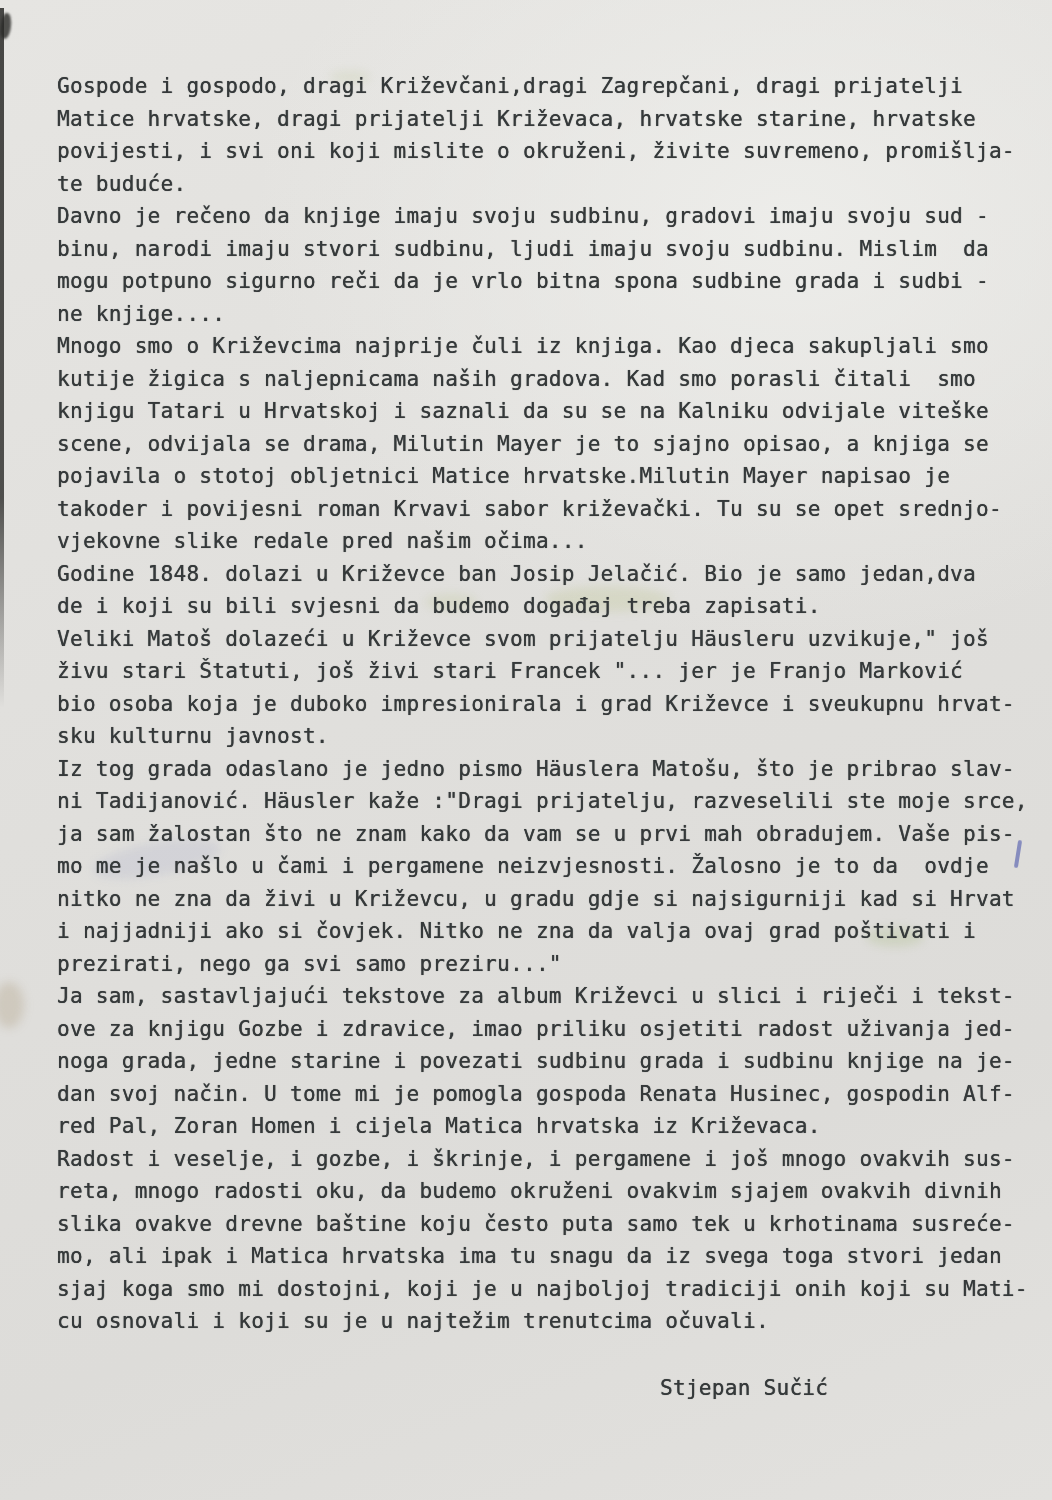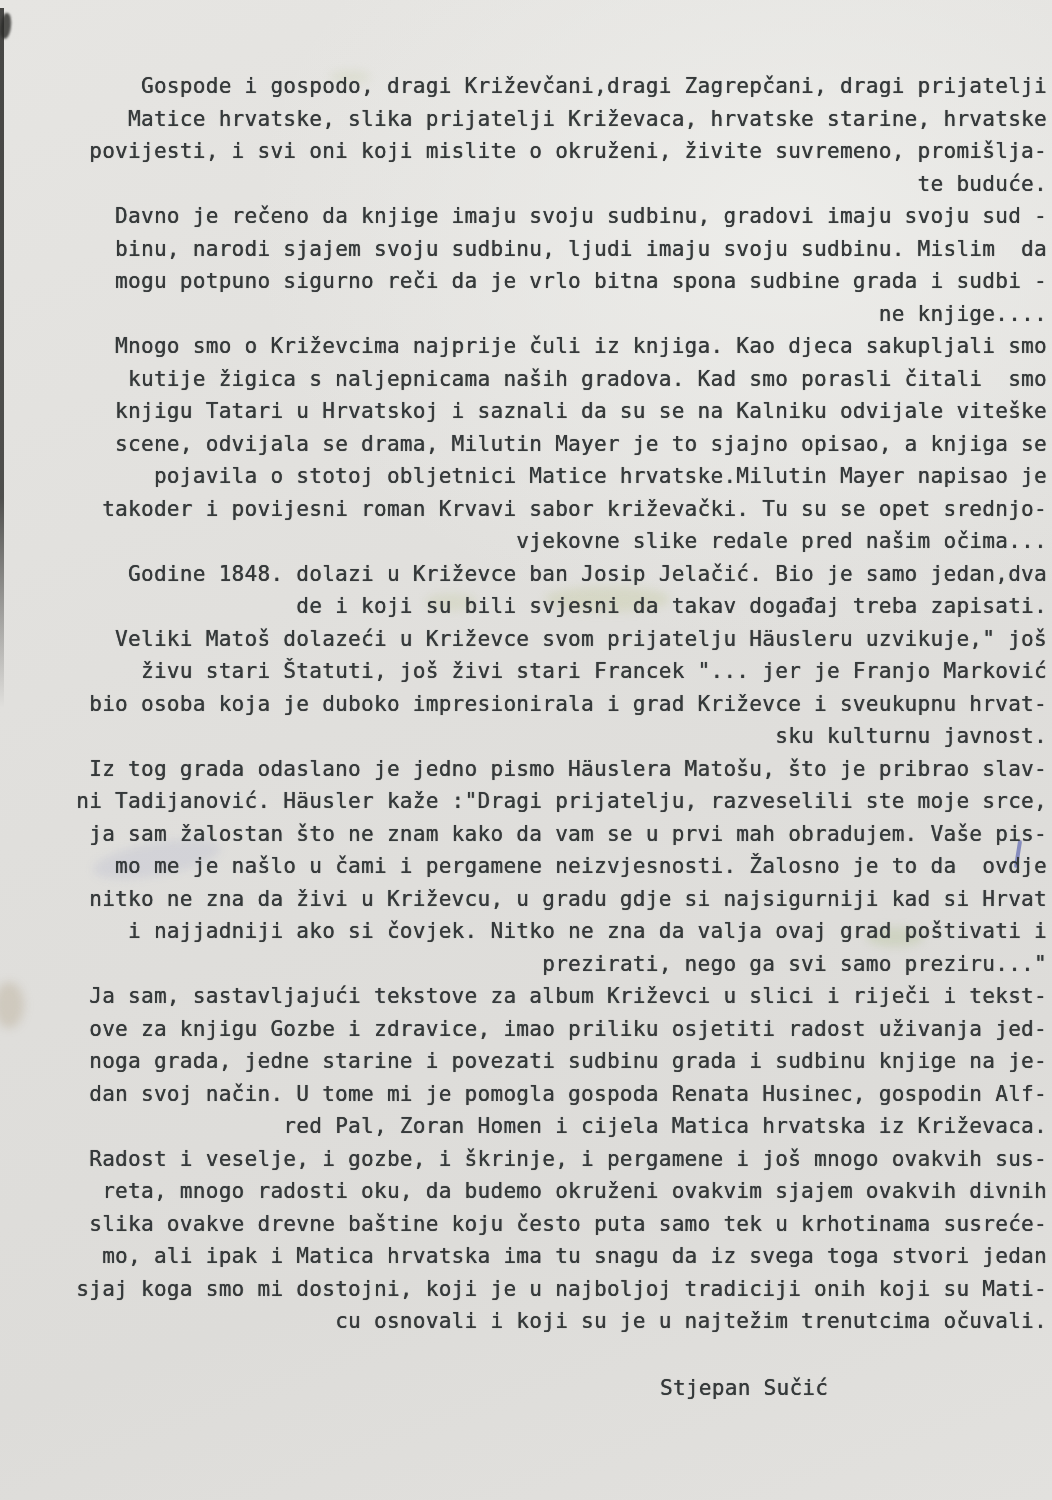--- a/index.html
+++ b/index.html
@@ -27,21 +27,20 @@
     width: 990px;
     color: #35393a;
     font-size: 21px;
     line-height: 32.5px;
     letter-spacing: 0.3px;
     text-shadow: 0 0 0.7px rgba(53,57,58,0.85), 0.4px 0.4px 0.6px rgba(53,57,58,0.35);
   }
   .line {
     white-space: pre;
     height: 32.5px;
-    text-align: right;
   }
   .sig-line {
     white-space: pre;
     margin-top: 34px;
     padding-left: 603px;
   }
   
   .edge-left-dark {
     position: absolute;
     left: 0; top: 8px;
@@ -107,36 +106,36 @@
   <div class="stain stain-green-b"></div>
   <div class="stain stain-green-c"></div>
   <div class="stain stain-green-d"></div>
   <div class="pen-smudge"></div>
   <div class="pen-tick"></div>
   <div class="stain-brown"></div>
 
   <div class="typed-block">
     <div>
         <div class="line">Gospode i gospodo, dragi Križevčani,dragi Zagrepčani, dragi prijatelji</div>
-        <div class="line">Matice hrvatske, slika prijatelji Križevaca, hrvatske starine, hrvatske</div>
+        <div class="line">Matice hrvatske, dragi prijatelji Križevaca, hrvatske starine, hrvatske</div>
         <div class="line">povijesti, i svi oni koji mislite o okruženi, živite suvremeno, promišlja-</div>
         <div class="line">te buduće.</div>
         <div class="line">Davno je rečeno da knjige imaju svoju sudbinu, gradovi imaju svoju sud -</div>
-        <div class="line">binu, narodi sjajem svoju sudbinu, ljudi imaju svoju sudbinu. Mislim  da</div>
+        <div class="line">binu, narodi imaju stvori sudbinu, ljudi imaju svoju sudbinu. Mislim  da</div>
         <div class="line">mogu potpuno sigurno reči da je vrlo bitna spona sudbine grada i sudbi -</div>
         <div class="line">ne knjige....</div>
         <div class="line">Mnogo smo o Križevcima najprije čuli iz knjiga. Kao djeca sakupljali smo</div>
         <div class="line">kutije žigica s naljepnicama naših gradova. Kad smo porasli čitali  smo</div>
         <div class="line">knjigu Tatari u Hrvatskoj i saznali da su se na Kalniku odvijale viteške</div>
         <div class="line">scene, odvijala se drama, Milutin Mayer je to sjajno opisao, a knjiga se</div>
         <div class="line">pojavila o stotoj obljetnici Matice hrvatske.Milutin Mayer napisao je</div>
         <div class="line">takoder i povijesni roman Krvavi sabor križevački. Tu su se opet srednjo-</div>
         <div class="line">vjekovne slike redale pred našim očima...</div>
         <div class="line">Godine 1848. dolazi u Križevce ban Josip Jelačić. Bio je samo jedan,dva</div>
-        <div class="line">de i koji su bili svjesni da takav događaj treba zapisati.</div>
+        <div class="line">de i koji su bili svjesni da budemo događaj treba zapisati.</div>
         <div class="line">Veliki Matoš dolazeći u Križevce svom prijatelju Häusleru uzvikuje," još</div>
         <div class="line">živu stari Štatuti, još živi stari Francek "... jer je Franjo Marković</div>
         <div class="line">bio osoba koja je duboko impresionirala i grad Križevce i sveukupnu hrvat-</div>
         <div class="line">sku kulturnu javnost.</div>
         <div class="line">Iz tog grada odaslano je jedno pismo Häuslera Matošu, što je pribrao slav-</div>
         <div class="line">ni Tadijanović. Häusler kaže :"Dragi prijatelju, razveselili ste moje srce,</div>
         <div class="line">ja sam žalostan što ne znam kako da vam se u prvi mah obradujem. Vaše pis-</div>
         <div class="line">mo me je našlo u čami i pergamene neizvjesnosti. Žalosno je to da  ovdje</div>
         <div class="line">nitko ne zna da živi u Križevcu, u gradu gdje si najsigurniji kad si Hrvat</div>
         <div class="line">i najjadniji ako si čovjek. Nitko ne zna da valja ovaj grad poštivati i</div>

